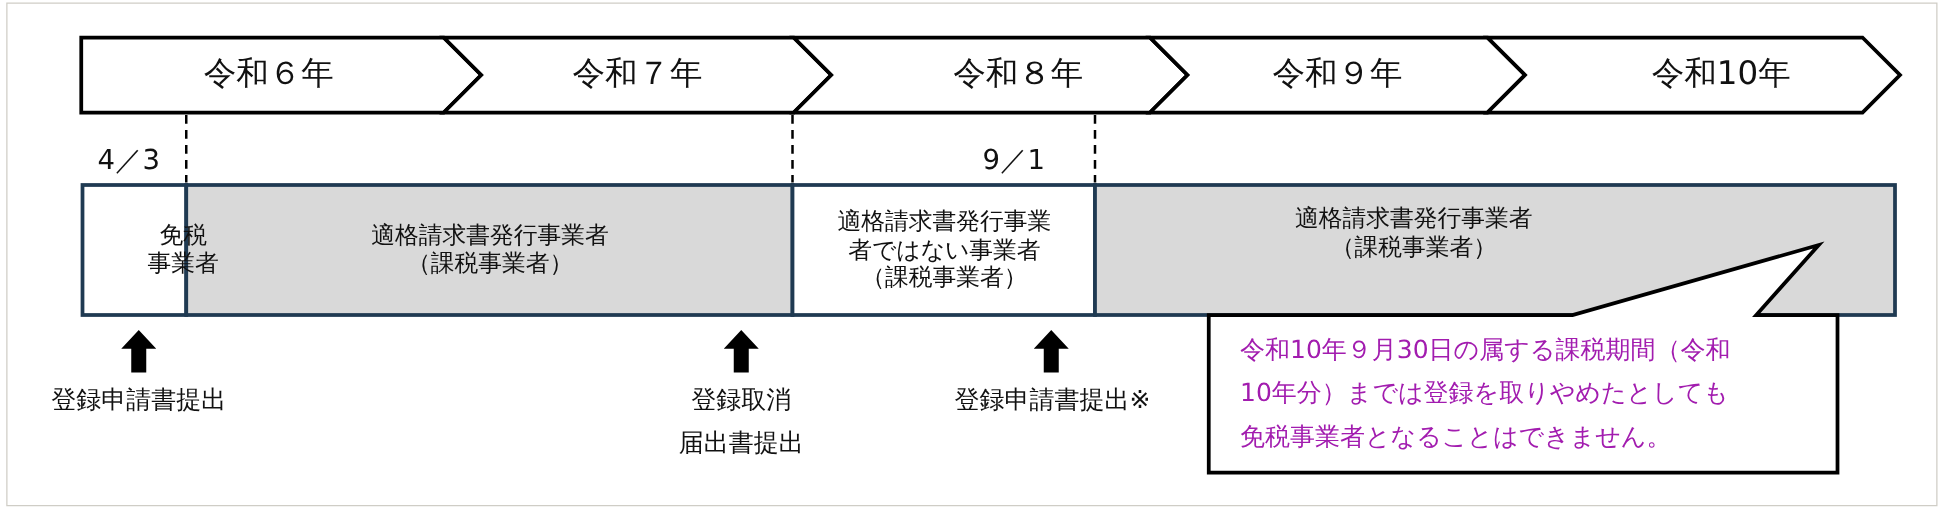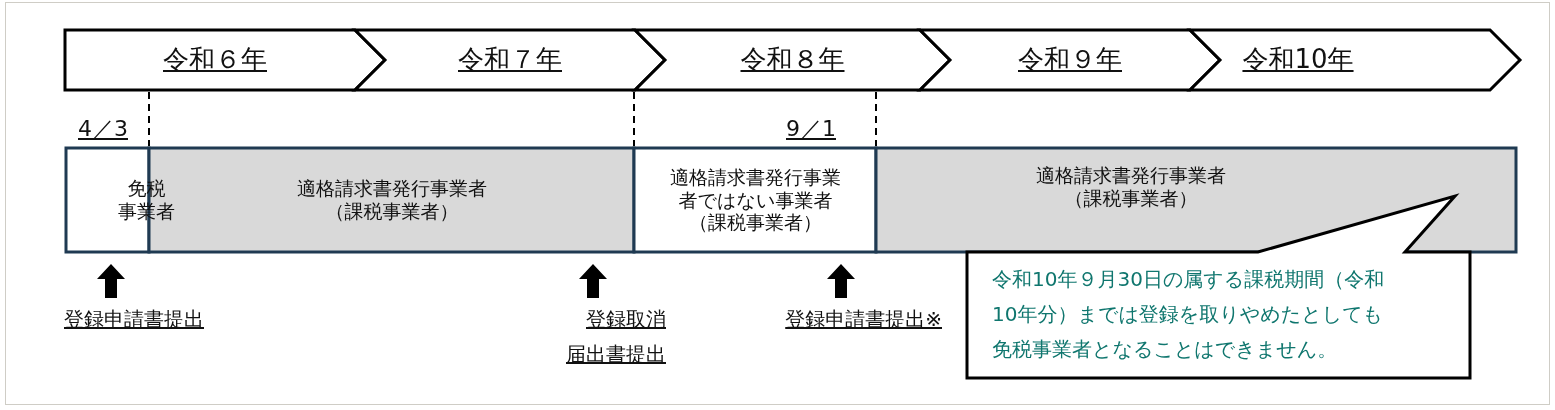--- a/index.html
+++ b/index.html
@@ -1,28 +1,28 @@
 <!DOCTYPE html>
 <html><head>
   <meta charset="utf-8">
   <style>
     html, body { margin: 0; padding: 0; background: #ffffff; }
     body { width: 1555px; height: 410px; position: relative; overflow: hidden;
            font-family: "DejaVu Sans", sans-serif; color: #111; }
     .frame { position: absolute; left: 5px; top: 2px; width: 1545px; height: 403px;
              border: 1px solid #cfcdc6; box-sizing: border-box; background: #fff; }
     svg.diagram { position: absolute; left: 0; top: 0; }
-    .txt { position: absolute; white-space: nowrap; text-align: center; line-height: 1.2; text-decoration: underline; }
+    .txt { position: absolute; white-space: nowrap; text-align: center; line-height: 1.2; }
     .year { font-size: 26px; top: 44px; height: 34px; }
     .date { font-size: 22px; top: 116px; }
     .seg-label { position: absolute; display: flex; flex-direction: column; align-items: center;
                  justify-content: center; text-align: center; font-size: 19px; line-height: 1.2; }
-    .event { font-size: 20px; line-height: 1.75; text-align: right; }
+    .event { font-size: 20px; line-height: 1.75; }
     .callout-text { position: absolute; left: 992px; top: 262px; width: 510px; font-size: 20px;
-                    line-height: 1.75; color: #0f766e; }
+                    line-height: 1.75; color: #a21caf; }
   </style>
 </head>
 <body>
 
 <div class="frame"></div>
 
 <svg class="diagram" width="1555" height="410">
 
   <g>
     <polygon points="65,30 355,30 385,60 355,90 65,90" fill="#fff" stroke="#000" stroke-width="3" stroke-linejoin="miter"></polygon>
@@ -49,23 +49,23 @@
     <polygon points="111,264 125,279 117,279 117,298 105,298 105,279 97,279"></polygon>
     <polygon points="593,264 607,279 599,279 599,298 587,298 587,279 579,279"></polygon>
     <polygon points="841,264 855,279 847,279 847,298 835,298 835,279 827,279"></polygon>
   </g>
 
   <path d="M967,252 L1258,252 L1455,196 L1405,252 L1470,252 L1470,378 L967,378 Z" fill="#ffffff" stroke="#000" stroke-width="3" stroke-linejoin="miter"></path>
 </svg>
 
 <div class="txt year" style="left:65px;width:300px;">令和６年</div>
 <div class="txt year" style="left:370px;width:280px;">令和７年</div>
-<div class="txt year" style="left:650px;width:285px;">令和８年</div>
+<div class="txt year" style="left:672px;width:285px;">令和８年</div>
 <div class="txt year" style="left:935px;width:270px;">令和９年</div>
-<div class="txt year" style="left:1148px;width:300px;">令和10年</div>
+<div class="txt year" style="left:1227px;width:300px;">令和10年</div>
 
 <div class="txt date" style="left:78px;">4／3</div>
 <div class="txt date" style="left:786px;">9／1</div>
 
 <div class="seg-label" style="left:77px;top:149px;width:83px;height:102px;padding-left:28px;">
   <span>免税</span>
   <span>事業者</span>
 </div>
 <div class="seg-label" style="left:150px;top:149px;width:484px;height:102px;">
   <span>適格請求書発行事業者</span>

